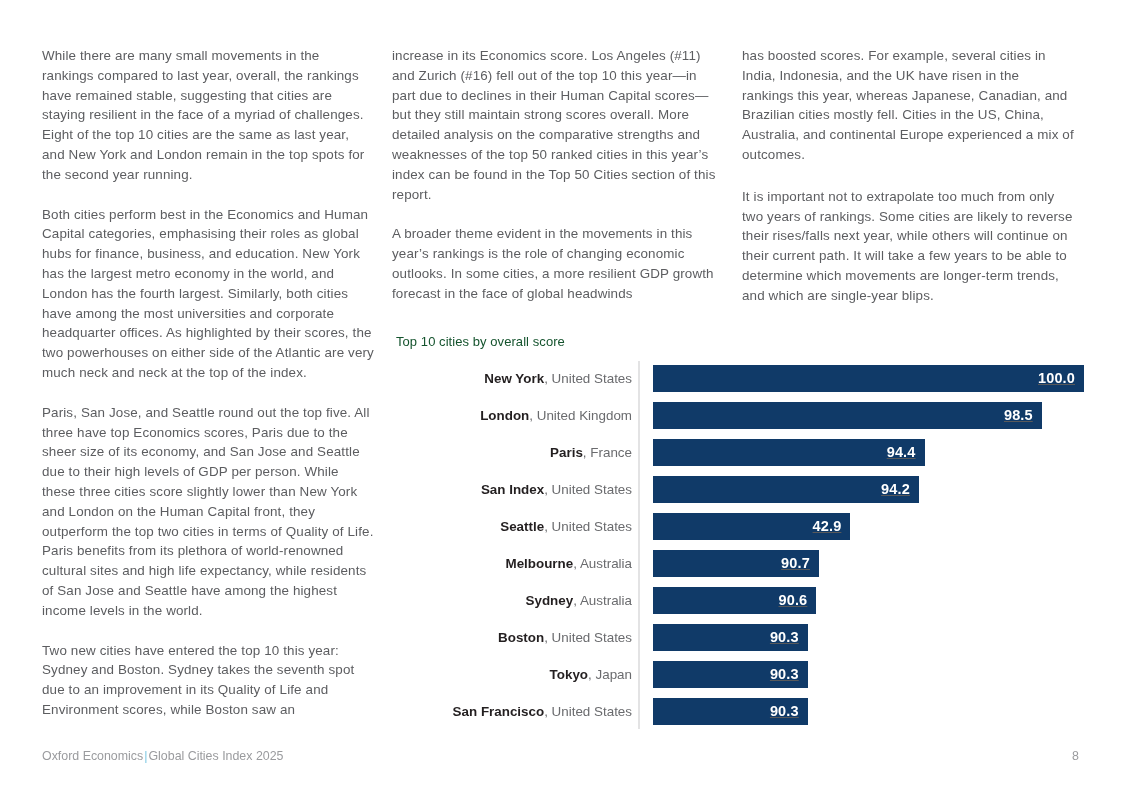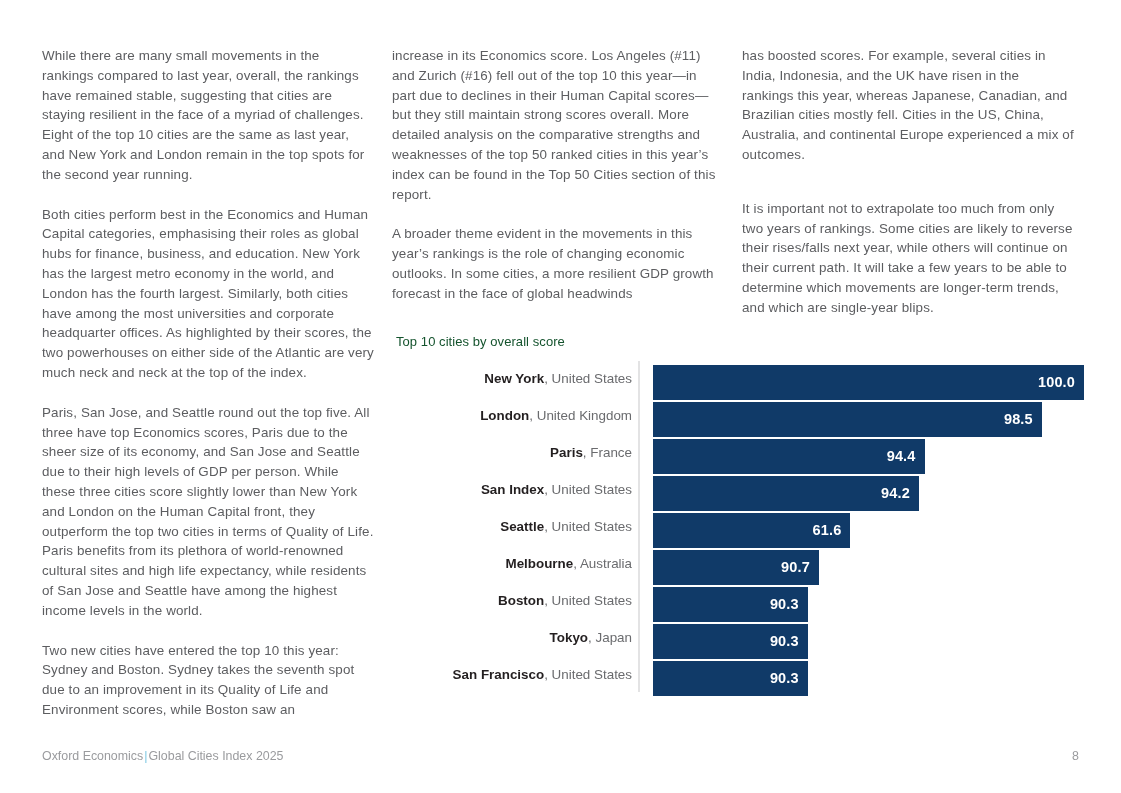--- a/index.html
+++ b/index.html
@@ -37,21 +37,21 @@
   }
   .col p {
     margin: 0 0 20px 0;
     font-size: 13.4px;
     line-height: 19.8px;
     color: #5c5d60;
     letter-spacing: 0.01em;
   }
   .col p:last-child { margin-bottom: 0; }
 
-  .col-3 p.spaced-top { margin-top: 34px; }
+  .col-3 p.spaced-top { margin-top: 22px; }
 
   
   .chart {
     position: absolute;
     left: 396px;
     top: 334px;
     width: 688px;
   }
   .chart-title {
     font-size: 13px;
@@ -91,27 +91,28 @@
   .row-label .city {
     font-weight: bold;
     color: #231f20;
   }
   .bar-wrap {
     position: relative;
     flex: 1;
     height: 27px;
   }
   .bar {
-    height: 35px;
+    height: 27px;
     background: #103A68;
     display: flex;
     align-items: center;
     justify-content: flex-end;
     box-sizing: border-box;
     padding-right: 9px;
+    text-decoration: underline;
   }
   .bar-value {
     color: #ffffff;
     font-size: 14.5px;
     font-weight: bold;
     letter-spacing: 0.01em;
     line-height: 1;
   }
 
   
@@ -205,34 +206,42 @@
           <div class="bar" style="width: 61.7%;">
             <span class="bar-value">94.2</span>
           </div>
         </div>
       </div>
 
       <div class="row">
         <div class="row-label"><span class="city">Seattle</span>, <span>United States</span></div>
         <div class="bar-wrap">
           <div class="bar" style="width: 45.8%;">
-            <span class="bar-value">61.6</span>
+            <span class="bar-value">42.9</span>
           </div>
         </div>
       </div>
 
       <div class="row">
         <div class="row-label"><span class="city">Melbourne</span>, <span>Australia</span></div>
         <div class="bar-wrap">
           <div class="bar" style="width: 38.5%;">
             <span class="bar-value">90.7</span>
           </div>
         </div>
       </div>
 
+      <div class="row">
+        <div class="row-label"><span class="city">Sydney</span>, <span>Australia</span></div>
+        <div class="bar-wrap">
+          <div class="bar" style="width: 37.9%;">
+            <span class="bar-value">90.6</span>
+          </div>
+        </div>
+      </div>
 
       <div class="row">
         <div class="row-label"><span class="city">Boston</span>, <span>United States</span></div>
         <div class="bar-wrap">
           <div class="bar" style="width: 35.9%;">
             <span class="bar-value">90.3</span>
           </div>
         </div>
       </div>
 

